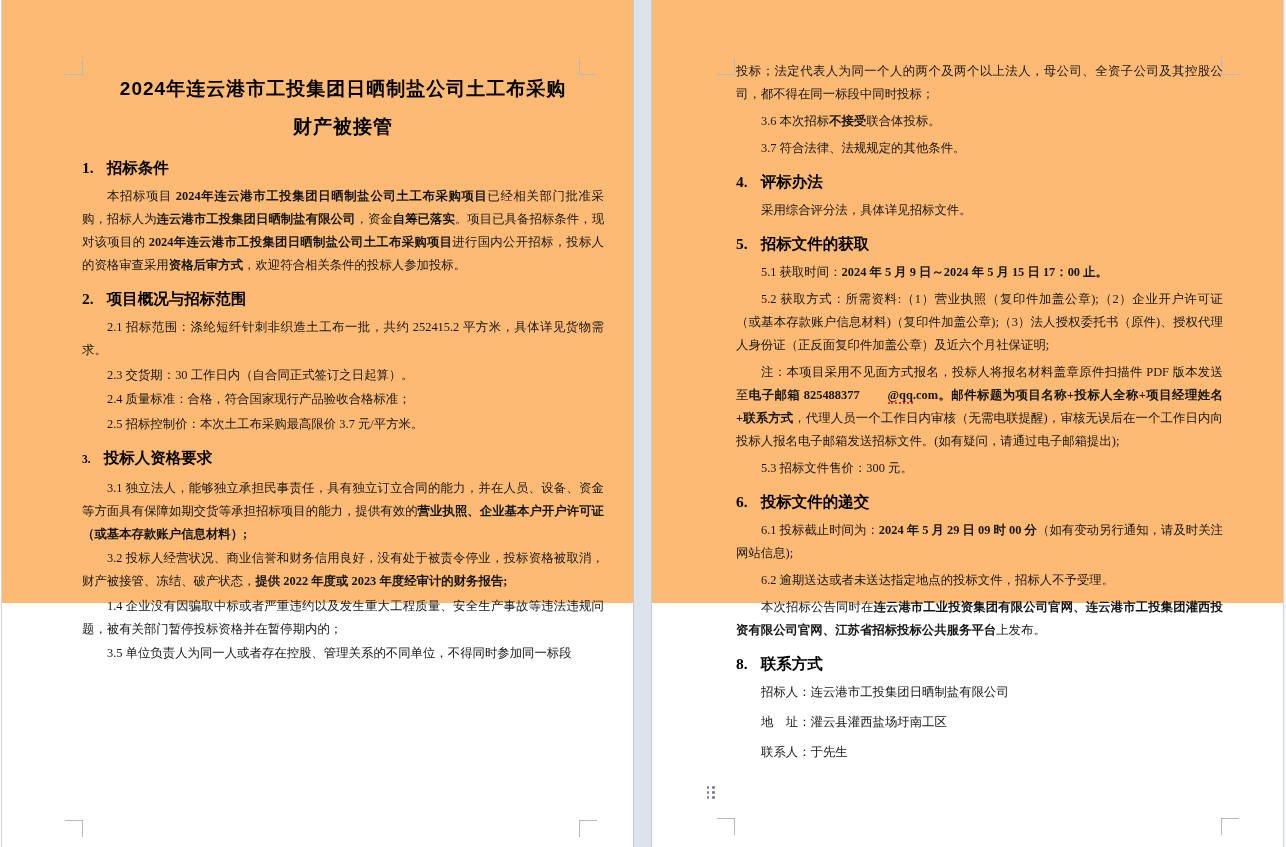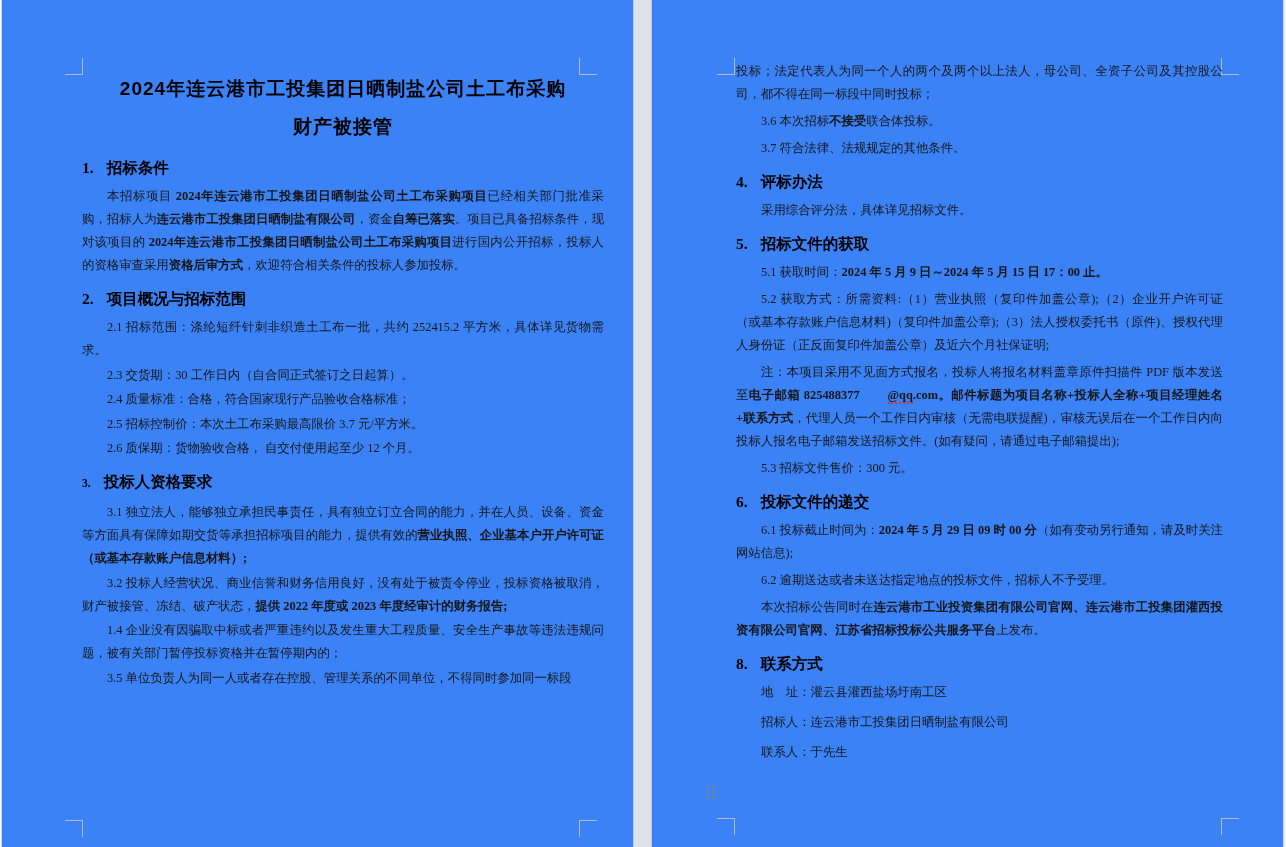--- a/index.html
+++ b/index.html
@@ -9,21 +9,21 @@
     font-family:"Liberation Serif","DejaVu Serif",serif;
     color:#161616;
   }
   
   .edge-line{position:absolute;top:0;bottom:0;width:1px;background:#d2d6da;}
   .edge-left{left:1px;}
   .edge-right{left:1283px;}
   .edge-fill{position:absolute;top:0;bottom:0;left:1284px;width:2px;background:#f3f4f6;}
 
   
-  .page{position:absolute;top:0;height:847px;background:#3b82f6;}
+  .page{position:absolute;top:0;height:603px;background:#fdba74;}
   .page-left{left:2px;width:631px;}
   .page-right{left:652px;width:631px;}
   .page-gap{
     position:absolute;top:0;bottom:0;left:633px;width:19px;
     background:#dce3eb;border-left:1px solid #c3cad2;border-right:1px solid #c3cad2;
     box-sizing:border-box;
   }
 
   
   .crop{position:absolute;width:17px;height:16px;pointer-events:none;}
@@ -98,21 +98,20 @@
         <div>2024年连云港市工投集团日晒制盐公司土工布采购</div>
         <div>财产被接管</div>
       </h1>
       <h2 class="doc-heading"><span class="hnum">1.</span><span>招标条件</span></h2>
       <p class="para ind"><span class="">本招标项目 </span><span class="b u">2024年连云港市工投集团日晒制盐公司土工布采购项目</span><span class="">已经相关部门批准采购，招标人为</span><span class="b u">连云港市工投集团日晒制盐有限公司</span><span class="">，资金</span><span class="b u">自筹已落实</span><span class="">。项目已具备招标条件，现对该项目的 </span><span class="b u">2024年连云港市工投集团日晒制盐公司土工布采购项目</span><span class="">进行国内公开招标，投标人的资格审查采用</span><span class="b u">资格后审方式</span><span class="">，欢迎符合相关条件的投标人参加投标。</span></p>
       <h2 class="doc-heading"><span class="hnum">2.</span><span>项目概况与招标范围</span></h2>
       <p class="para ind"><span class="">2.1 招标范围：涤纶短纤针刺非织造土工布一批，共约 252415.2 平方米，具体详见货物需求。</span></p>
       <p class="para ind"><span class="">2.3 交货期：</span><span class="u">30 工作日内</span><span class="">（自合同正式签订之日起算）。</span></p>
       <p class="para ind"><span class="">2.4 质量标准：</span><span class="u">合格，符合国家现行产品验收合格标准；</span></p>
       <p class="para ind"><span class="">2.5 招标控制价：</span><span class="u">本次土工布采购最高限价 3.7 元/平方米。</span></p>
-      <p class="para ind"><span class="">2.6 质保期：货物验收合格， 自交付使用起至少 </span><span class="u">12</span><span class=""> 个月。</span></p>
       <h2 class="doc-heading"><span class="hnum small">3.</span><span>投标人资格要求</span></h2>
       <p class="para ind"><span class="">3.1 独立法人，能够独立承担民事责任，具有独立订立合同的能力，并在人员、设备、资金等方面具有保障如期交货等承担招标项目的能力，提供有效的</span><span class="b">营业执照、企业基本户开户许可证（或基本存款账户信息材料）;</span></p>
       <p class="para ind"><span class="">3.2 投标人经营状况、商业信誉和财务信用良好，没有处于被责令停业，投标资格被取消，财产被接管、冻结、破产状态，</span><span class="b">提供 2022 年度或 2023 年度经审计的财务报告;</span></p>
       <p class="para ind"><span class="">1.4 企业没有因骗取中标或者严重违约以及发生重大工程质量、安全生产事故等违法违规问题，被有关部门暂停投标资格并在暂停期内的；</span></p>
       <p class="para ind"><span class="">3.5 单位负责人为同一人或者存在控股、管理关系的不同单位，不得同时参加同一标段</span></p>
     </div>
 </section>
 
 <div class="page-gap"></div>
 
@@ -130,22 +129,22 @@
       <h2 class="doc-heading"><span class="hnum">5.</span><span>招标文件的获取</span></h2>
       <p class="para ind"><span class="">5.1 获取时间：</span><span class="b u">2024 年 5 月 9 日～2024 年 5 月 15 日 17：00 止。</span></p>
       <p class="para ind"><span class="">5.2 获取方式：</span><span class="u">所需资料:（1）营业执照（复印件加盖公章);（2）企业开户许可证（或基本存款账户信息材料)（复印件加盖公章);（3）法人授权委托书（原件)、授权代理人身份证（正反面复印件加盖公章）及近六个月社保证明; </span></p>
       <p class="para ind"><span class="u">注：本项目采用不见面方式报名，投标人将报名材料盖章原件扫描件 PDF 版本发送至</span><span class="b u">电子邮箱 825488377</span><span class="b u rd">@qq</span><span class="b u">.com。邮件标题为项目名称+投标人全称+项目经理姓名+联系方式</span><span class="u">，代理人员一个工作日内审核（无需电联提醒)，审核无误后在一个工作日内向投标人报名电子邮箱发送招标文件。(如有疑问，请通过电子邮箱提出); </span></p>
       <p class="para ind"><span class="">5.3 招标文件售价：</span><span class="u">300 元。</span></p>
       <h2 class="doc-heading"><span class="hnum">6.</span><span>投标文件的递交</span></h2>
       <p class="para ind"><span class="">6.1 投标截止时间为：</span><span class="b">2024 年 5 月 29 日 09 时 00 分</span><span class="">（如有变动另行通知，请及时关注网站信息);</span></p>
       <p class="para ind"><span class="">6.2 逾期送达或者未送达指定地点的投标文件，招标人不予受理。</span></p>
       <p class="para ind"><span class="">本次招标公告同时在</span><span class="b u">连云港市工业投资集团有限公司官网、连云港市工投集团灌西投资有限公司官网、江苏省招标投标公共服务平台</span><span class="">上发布。</span></p>
       <h2 class="doc-heading"><span class="hnum">8.</span><span>联系方式</span></h2>
+      <p class="para ind nj contact"><span class="">招标人：连云港市工投集团日晒制盐有限公司</span></p>
       <p class="para ind nj contact"><span class="">地　址：灌云县灌西盐场圩南工区</span></p>
-      <p class="para ind nj contact"><span class="">招标人：连云港市工投集团日晒制盐有限公司</span></p>
       <p class="para ind nj contact"><span class="">联系人：于先生</span></p>
     </div>
   <div class="drag-dots">
     <i></i>
       <i></i>
       <i></i>
       <i></i>
       <i></i>
       <i></i>
   </div>

